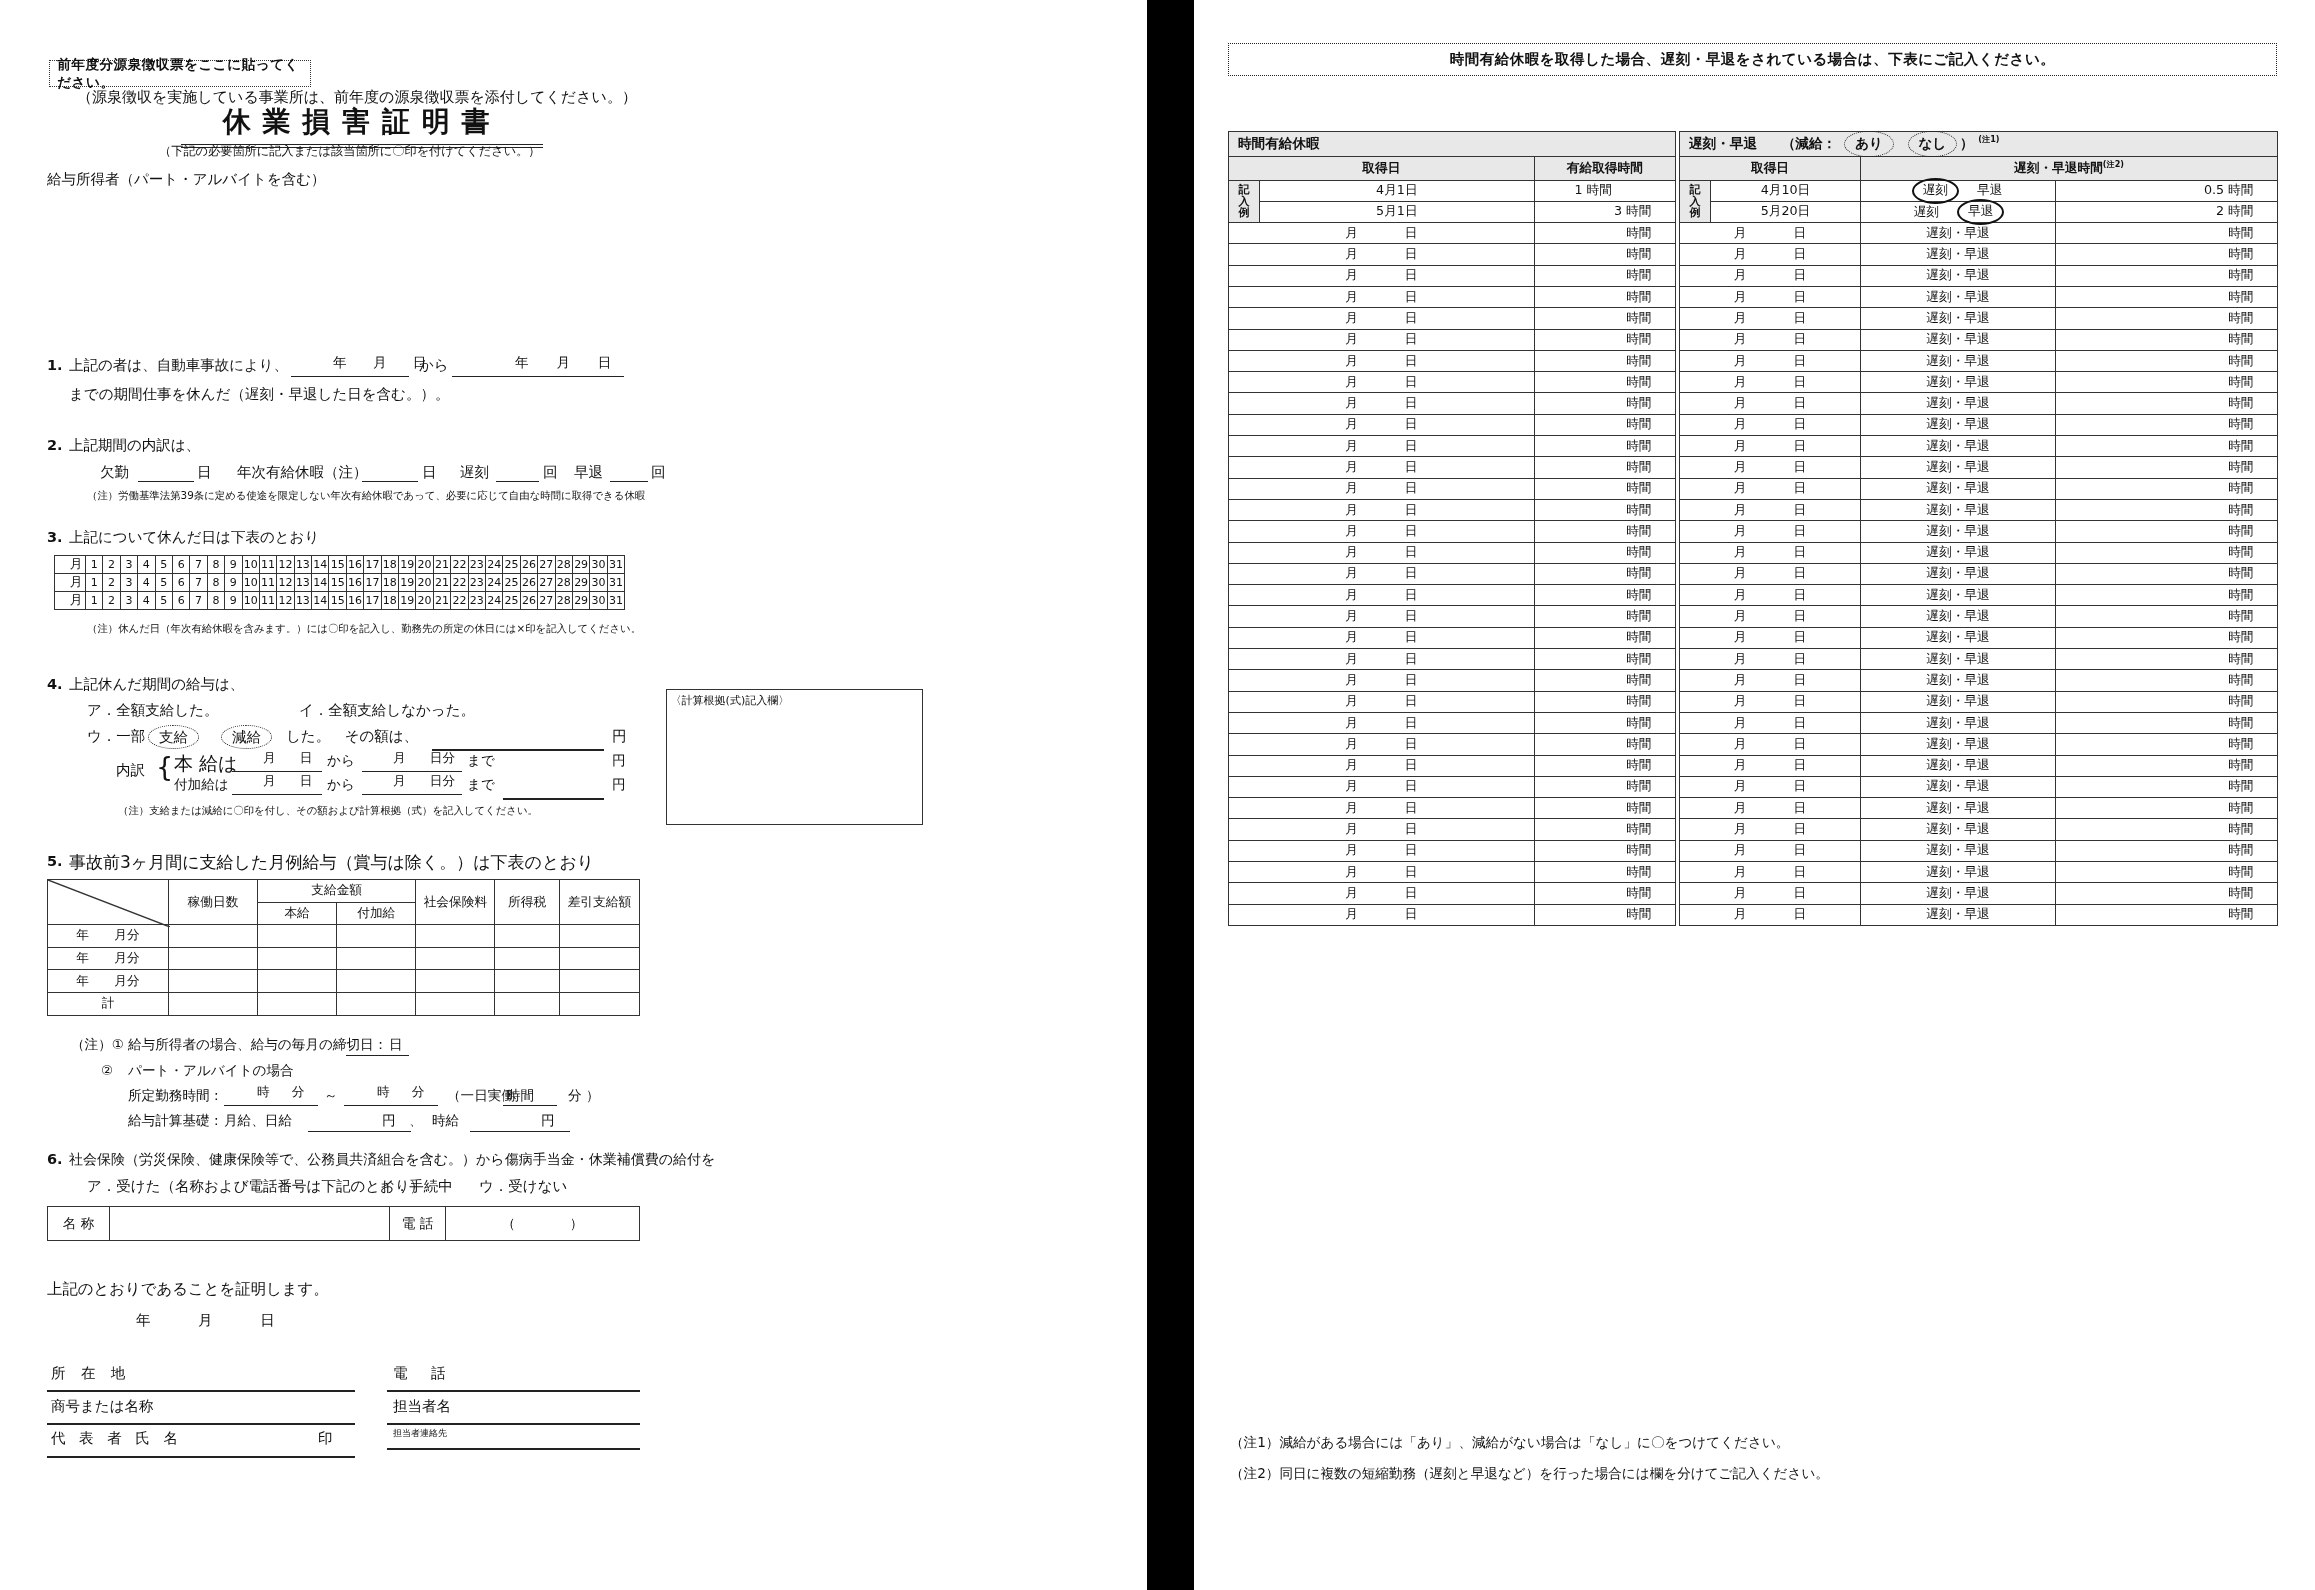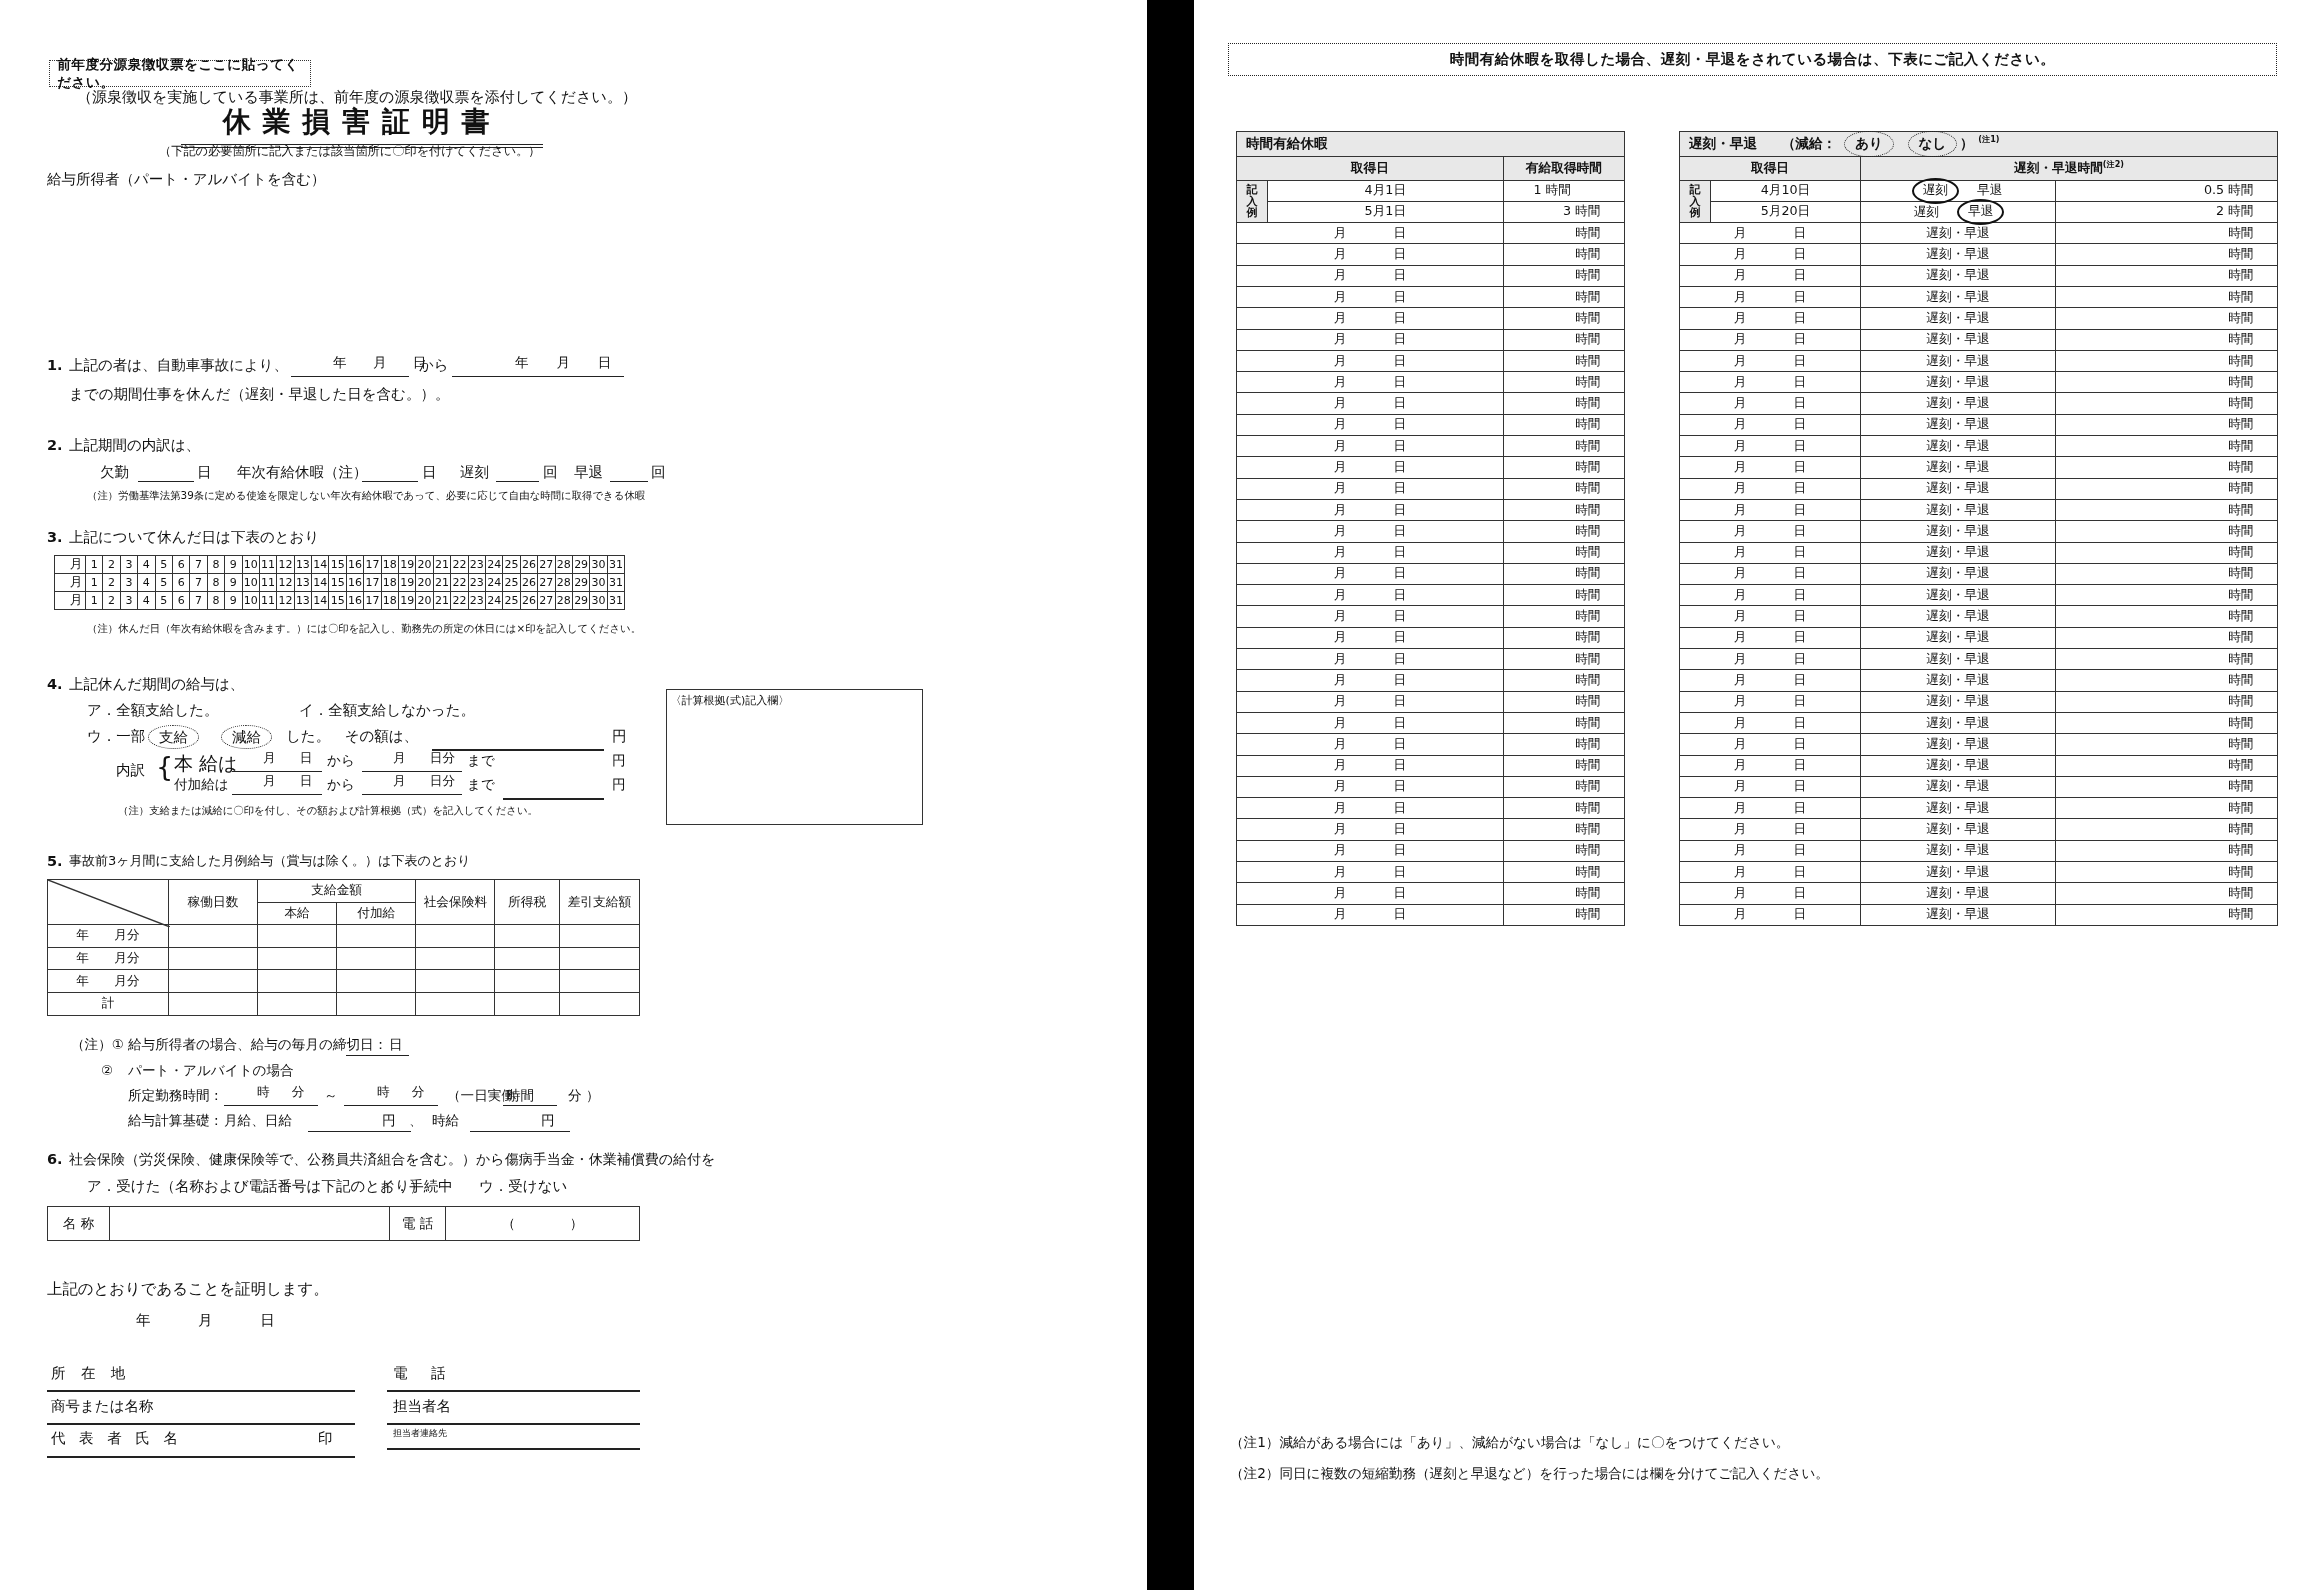--- a/index.html
+++ b/index.html
@@ -82,21 +82,21 @@
 
   .rtab { position: absolute; border-collapse: collapse; }
   .rtab td, .rtab th { border: 1.3px solid #333; font-size: 12.7px; text-align:center;
                         padding: 0; height: 21.3px; }
   .rtab .sec-head { background:#e8e8e8; font-weight:700; font-size:13.6px; text-align:left; padding-left:9px; height:25px;}
   .rtab .col-head { background:#e8e8e8; font-weight:700; height:23.5px; }
   .rtab .ex-lbl { background:#e8e8e8; width:31px; font-size:11px; line-height:1.05; font-weight:700;}
   .rtab td.dash-b { border-bottom: 1.3px dashed #888; }
   .rtab td.dash-r { border-right: 1.3px dashed #888; }
 
-  #tab-yukyu { left: 34px; top: 131px; width: 389px; margin-left: 8px; }
+  #tab-yukyu { left: 34px; top: 131px; width: 448px; }
   #tab-chikoku { left: 485px; top: 131px; width: 599px; }
 
   .notes { position:absolute; font-size: 13.6px; }
   .sup { font-size: 8.1px; vertical-align: super; }
 </style>
 </head>
 <body>
 
 <div id="scan">
 
@@ -307,21 +307,21 @@
       <div class="rule" style="left:503px; top:798px; width:101px;"></div>
       <div class="t" style="left:612px; top:778px; font-size:13.6px;">円</div>
 
       <div class="t" style="left:118px; top:805px; font-size:10.4px;">（注）支給または減給に〇印を付し、その額および計算根拠（式）を記入してください。</div>
 
       <div id="calc-box">
         <span class="lbl">〈計算根拠(式)記入欄〉</span>
       </div>
 
       <div class="t b" style="left:47px; top:854px; font-size:14.5px;">5.</div>
-      <div class="t" style="left:69px; top:854px; font-size:13px;">事故前3ヶ月間に支給した月例給与（賞与は除く。）は下表のとおり</div>
+      <div class="t" style="left:69px; top:854px; font-size:17px;">事故前3ヶ月間に支給した月例給与（賞与は除く。）は下表のとおり</div>
 
       <table id="sal-table">
         <tbody>
             <tr>
           <td rowspan="2" style="width:122px; position:relative;">
             <svg width="122" height="47" style="position:absolute;left:0;top:0;" viewBox="0 0 135 52">
               <line x1="0" y1="0" x2="135" y2="52" stroke="#333" stroke-width="1.6"></line>
             </svg>
           </td>
           <td rowspan="2" style="width:90px;">稼働日数</td>

